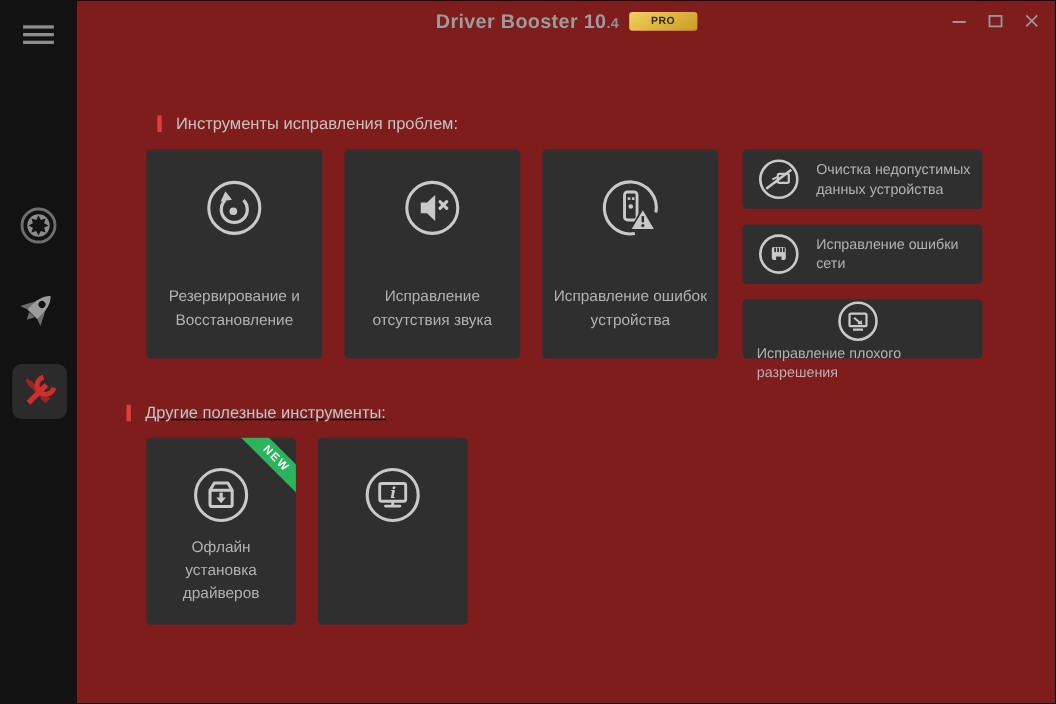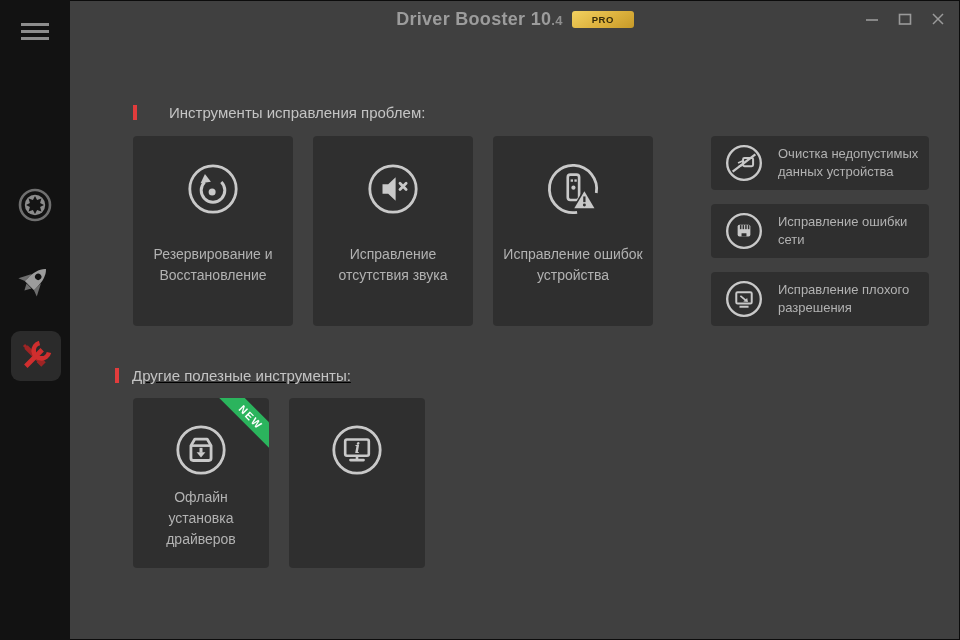--- a/index.html
+++ b/index.html
@@ -1,21 +1,21 @@
 <!DOCTYPE html>
 <html><head>
 <meta charset="utf-8">
 <style>
   * { margin:0; padding:0; box-sizing:border-box; }
   html,body { background:#191919; }
   body { font-family:"Liberation Sans", sans-serif; }
 
   .window {
     position:relative; width:960px; height:640px;
-    background:#404040; overflow:hidden;
+    background:#7f1d1d; overflow:hidden;
     box-shadow: inset 0 0 0 1px #0c0c0c;
   }
 
   
   .sidebar { position:absolute; left:0; top:0; width:70px; height:640px; background:#121212; }
   .hamburger { position:absolute; left:21px; top:23px; width:28px; height:17px; cursor:pointer; }
   .hamburger span { display:block; width:28px; height:3px; background:#8d8d8d; margin-bottom:4px; }
   .nav-icon { position:absolute; left:15px; width:40px; height:40px; cursor:pointer; }
   .nav-tools-tile {
     position:absolute; left:11px; top:331px; width:50px; height:50px;
@@ -44,29 +44,29 @@
   .red-bar { width:4px; height:15px; background:#e23c3c; margin-right:13px; }
   .section-header h2 { font-size:15px; font-weight:normal; color:#c4c4c4; }
 
   
   .card {
     position:absolute; background:#2f2f2f; border-radius:4px; cursor:pointer;
   }
   .big-card { width:160px; height:190px; top:136px; }
   .big-card .card-icon { margin:25px auto 0; width:56px; height:56px; }
   .card-label {
-    margin-top:27px; text-align:center; font-size:14px; line-height:21px;
+    margin-top:42px; text-align:center; font-size:14px; line-height:21px;
     color:#b2b2b2; padding:0 8px;
   }
   .small-card { width:136px; height:170px; top:398px; }
   .small-card .card-icon { margin:24px auto 0; width:56px; height:56px; }
   .small-card .card-label { margin-top:9px; }
 
   .side-card {
-    left:711px; width:218px; height:54px;
+    left:675px; width:218px; height:54px;
     display:flex; align-items:center; padding:0 8px 0 13px;
   }
   .side-card .card-icon { width:40px; height:40px; flex:0 0 40px; margin-right:14px; }
   .side-label { font-size:13px; line-height:18px; color:#b2b2b2; }
 
   
   .ribbon { position:absolute; top:0; right:0; width:52px; height:52px; overflow:hidden; border-radius:0 4px 0 0; }
   .ribbon-band {
     position:absolute; width:88px; top:10px; right:-26px; transform:rotate(45deg);
     background:#2bb45d; color:#ffffff; font-size:10.5px; font-weight:bold;
@@ -138,21 +138,21 @@
       </div>
       <div class="win-btn">
         <svg width="14" height="14" viewBox="0 0 14 14">
           <line x1="2" y1="2" x2="12" y2="12" stroke="#9a9a9a" stroke-width="1.5"></line>
           <line x1="12" y1="2" x2="2" y2="12" stroke="#9a9a9a" stroke-width="1.5"></line>
         </svg>
       </div>
     </div>
   </div>
 
-  <div class="section-header" style="left:133px; top:104px;gap:19px;">
+  <div class="section-header" style="left:143px; top:104px;">
     <div class="red-bar"></div>
     <h2>Инструменты исправления проблем:</h2>
   </div>
 
   <div class="card big-card" style="left:133px;">
     <div class="card-icon">
       <svg width="56" height="56" viewBox="0 0 64 64">
         <circle cx="32" cy="32" r="26.5" fill="none" stroke="#c9c9c9" stroke-width="3.2"></circle>
         <path d="M 22.5 24 A 13.5 13.5 0 1 0 41.5 24" fill="none" stroke="#c9c9c9" stroke-width="3.4"></path>
         <polygon points="22.8,14.8 29.6,23.6 17.8,25.4" fill="#c9c9c9"></polygon>
@@ -212,21 +212,21 @@
         <rect x="17.5" y="15.5" width="1.7" height="4.5" fill="#2f2f2f"></rect>
         <rect x="20.4" y="15.5" width="1.7" height="4.5" fill="#2f2f2f"></rect>
         <rect x="23.3" y="15.5" width="1.7" height="4.5" fill="#2f2f2f"></rect>
         <rect x="26.2" y="15.5" width="1.7" height="4.5" fill="#2f2f2f"></rect>
         <rect x="19.3" y="24.5" width="5.4" height="3.5" fill="#2f2f2f"></rect>
       </svg>
     </div>
     <div class="side-label">Исправление ошибки сети</div>
   </div>
 
-  <div class="card side-card" style="top:272px;">
+  <div class="card side-card" style="top:272px;flex-direction:column;">
     <div class="card-icon">
       <svg width="40" height="40" viewBox="0 0 44 44">
         <circle cx="22" cy="22" r="18.5" fill="none" stroke="#c9c9c9" stroke-width="2.6"></circle>
         <rect x="13.5" y="14.5" width="17" height="12.5" rx="1.5" fill="none" stroke="#c9c9c9" stroke-width="2.2"></rect>
         <line x1="17" y1="30.5" x2="27" y2="30.5" stroke="#c9c9c9" stroke-width="2.2"></line>
         <line x1="18" y1="18.5" x2="24" y2="23.5" stroke="#c9c9c9" stroke-width="1.9"></line>
         <polygon points="26.3,25.3 21.2,24.7 25.5,20.8" fill="#c9c9c9"></polygon>
       </svg>
     </div>
     <div class="side-label">Исправление плохого разрешения</div>

